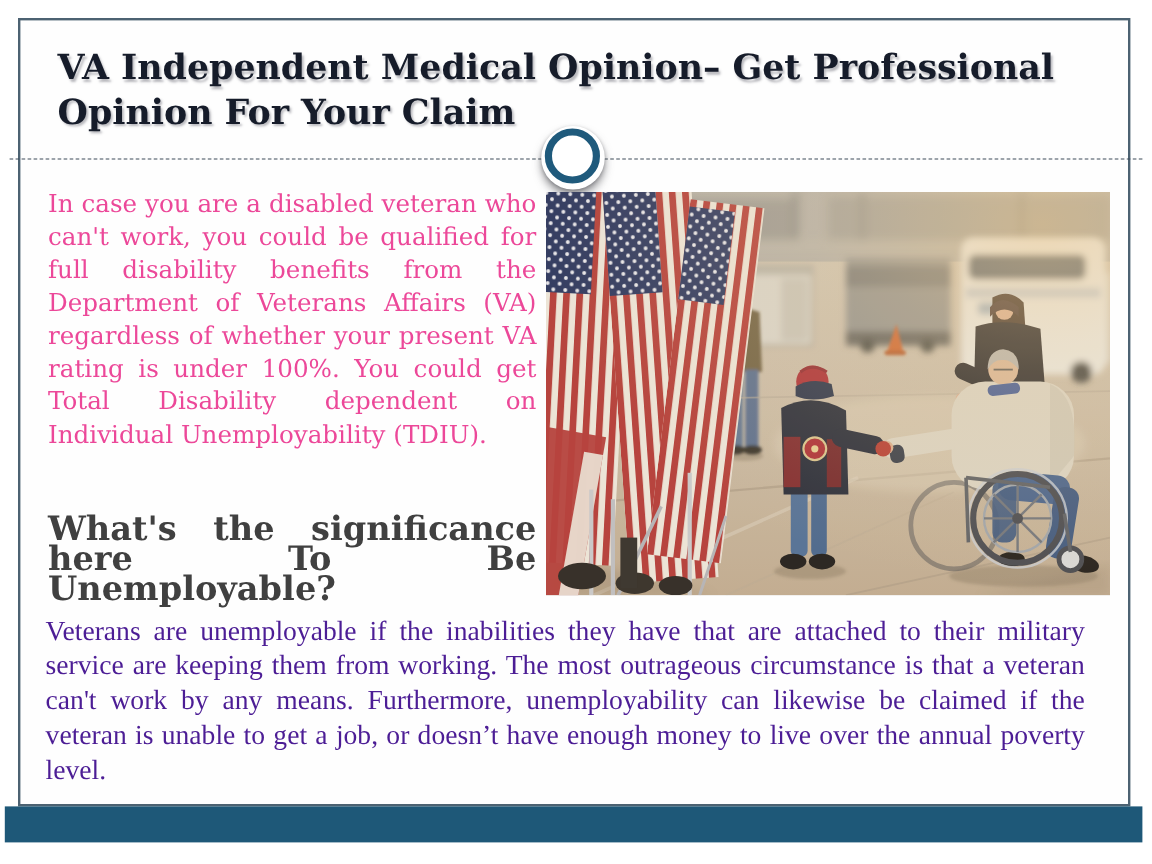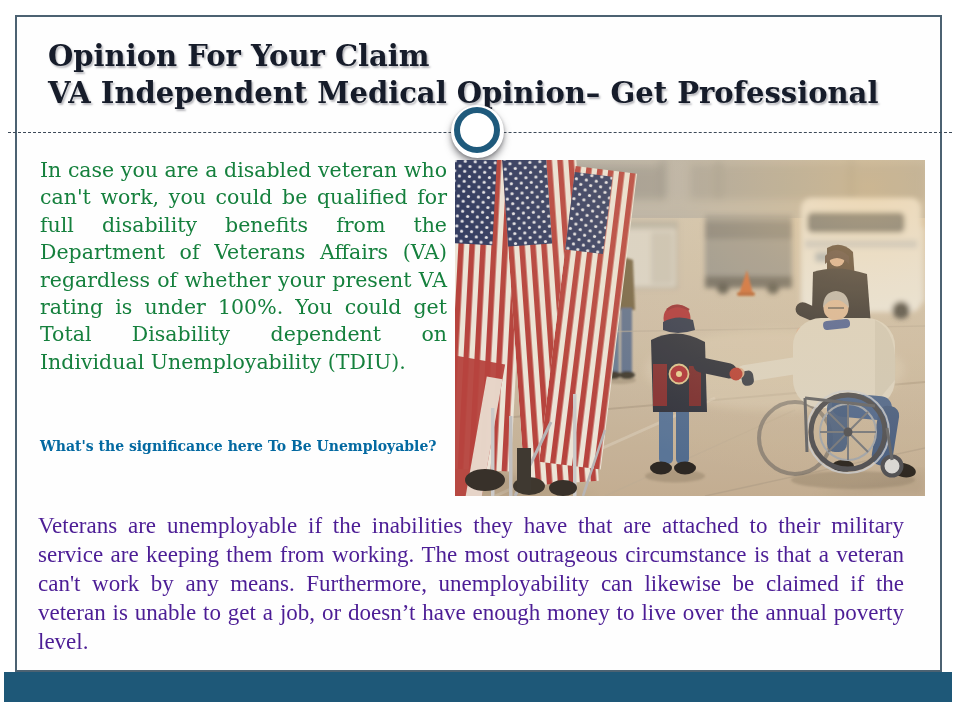--- a/index.html
+++ b/index.html
@@ -25,26 +25,26 @@
     position:absolute;left:451px;top:105px;width:53px;height:53px;
     background:#ffffff;border-radius:50%;
     box-shadow:0 5px 7px rgba(70,70,75,0.55), 0 1px 3px rgba(90,90,95,0.4);
   }
   .divider-circle-ring{
     position:absolute;left:3px;top:2px;width:34px;height:34px;
     background:#ffffff;border:6.5px solid #1f5a7c;border-radius:50%;
   }
   .intro{
     position:absolute;left:40px;top:157px;width:407px;
-    font-size:20.5px;line-height:27.4px;color:#15803d;
+    font-size:20.5px;line-height:27.4px;color:#ec4899;
     text-align:justify;
   }
   .subheading{
     position:absolute;left:40px;top:428px;width:407px;
-    font-size:14px;line-height:36px;font-weight:700;color:#0369a1;
+    font-size:28px;line-height:25px;font-weight:700;color:#404040;
     text-align:justify;
   }
   .photo{
     position:absolute;left:455px;top:160px;width:470px;height:336px;
     overflow:hidden;background:#c9beae;
   }
   .photo svg{display:block;}
   .body-par{
     position:absolute;left:38px;top:511px;width:866px;
     font-size:23px;line-height:29px;color:#4c1d95;
@@ -54,22 +54,22 @@
     position:absolute;left:4px;top:672px;width:948px;height:30px;
     background:#1e5878;
   }
 </style>
 </head>
 <body>
 
 <div class="slide-border"></div>
 
 <div class="title">
+  <div>VA Independent Medical Opinion– Get Professional</div>
   <div>Opinion For Your Claim</div>
-  <div>VA Independent Medical Opinion– Get Professional</div>
 </div>
 
 <div class="divider-line"></div>
 <div class="divider-circle-outer">
   <div class="divider-circle-ring"></div>
 </div>
 
 <div class="intro">In case you are a disabled veteran who can't work, you could be qualified for full disability benefits from the Department of Veterans Affairs (VA) regardless of whether your present VA rating is under 100%. You could get Total Disability dependent on Individual Unemployability (TDIU).</div>
 
 <div class="subheading">What's the significance here To Be Unemployable?</div>

